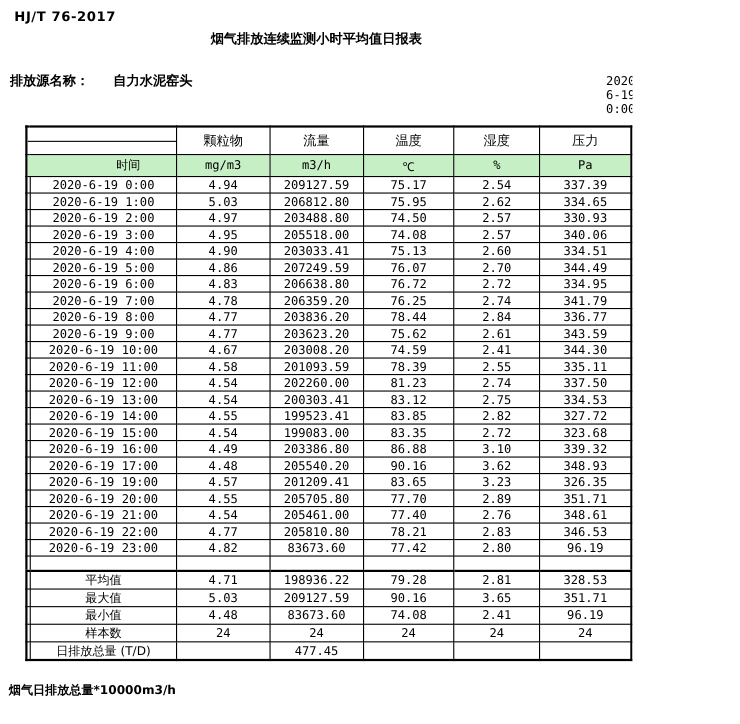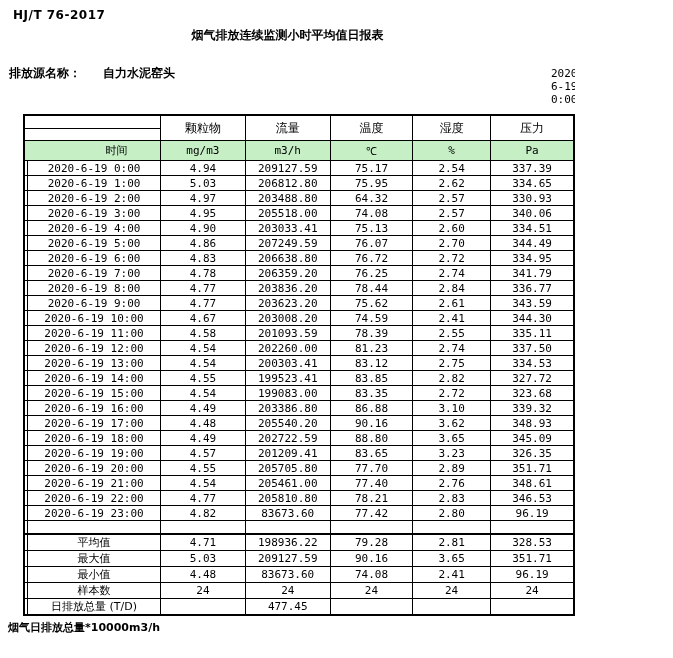--- a/index.html
+++ b/index.html
@@ -121,21 +121,21 @@
           <td>206812.80</td>
           <td>75.95</td>
           <td>2.62</td>
           <td>334.65</td>
         </tr>
         <tr class="data-row">
           <td></td>
           <td>2020-6-19 2:00</td>
           <td>4.97</td>
           <td>203488.80</td>
-          <td>64.32</td>
+          <td>74.50</td>
           <td>2.57</td>
           <td>330.93</td>
         </tr>
         <tr class="data-row">
           <td></td>
           <td>2020-6-19 3:00</td>
           <td>4.95</td>
           <td>205518.00</td>
           <td>74.08</td>
           <td>2.57</td>
@@ -262,29 +262,20 @@
           <td></td>
           <td>2020-6-19 17:00</td>
           <td>4.48</td>
           <td>205540.20</td>
           <td>90.16</td>
           <td>3.62</td>
           <td>348.93</td>
         </tr>
         <tr class="data-row">
           <td></td>
-          <td>2020-6-19 18:00</td>
-          <td>4.49</td>
-          <td>202722.59</td>
-          <td>88.80</td>
-          <td>3.65</td>
-          <td>345.09</td>
-        </tr>
-        <tr class="data-row">
-          <td></td>
           <td>2020-6-19 19:00</td>
           <td>4.57</td>
           <td>201209.41</td>
           <td>83.65</td>
           <td>3.23</td>
           <td>326.35</td>
         </tr>
         <tr class="data-row">
           <td></td>
           <td>2020-6-19 20:00</td>

